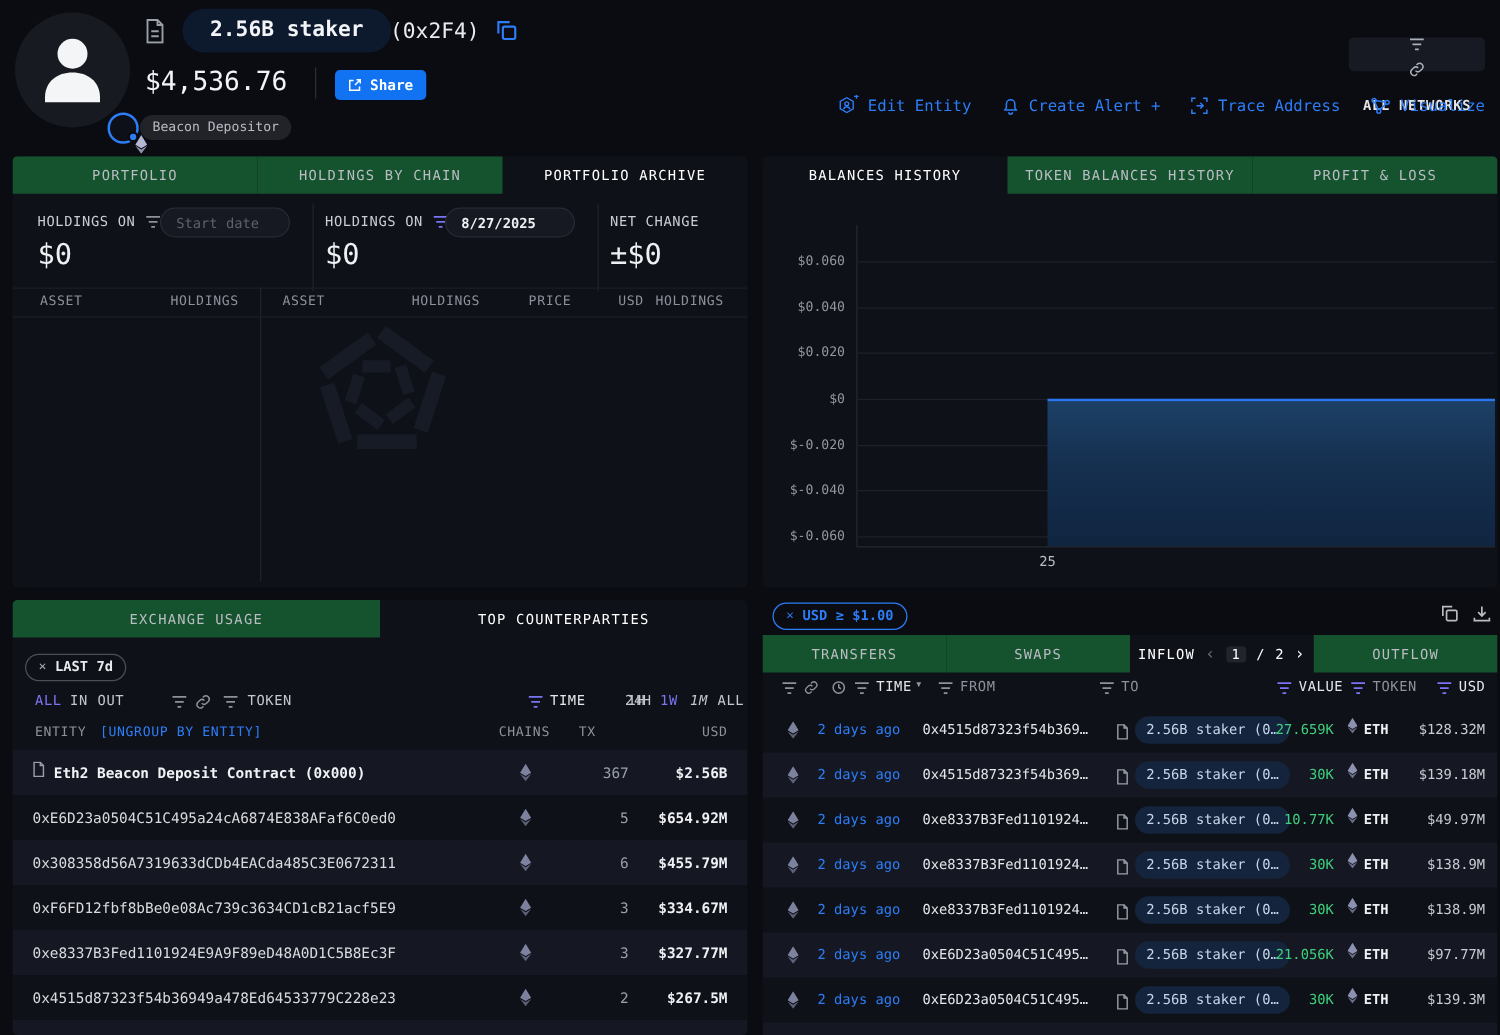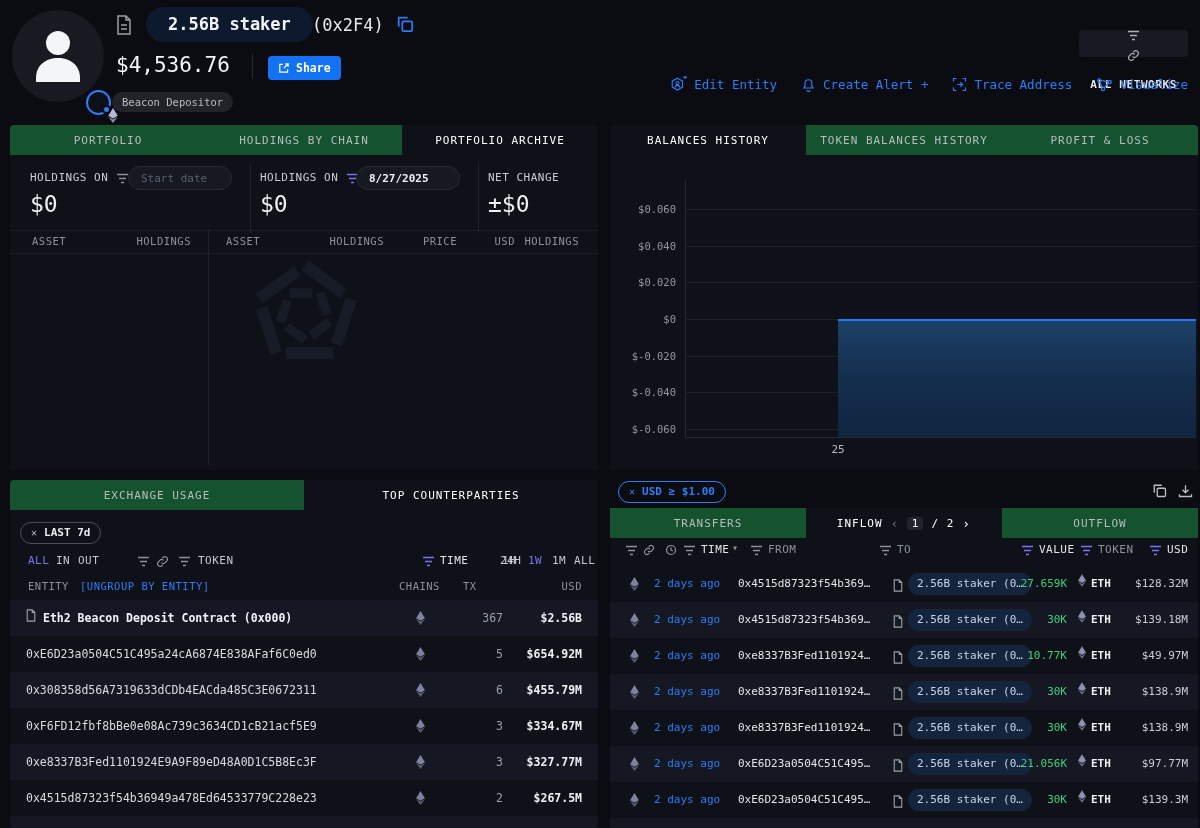--- a/index.html
+++ b/index.html
@@ -35,21 +35,21 @@
   .actions { position:absolute; right:12px; top:76px; display:flex; gap:24px; }
   .action { display:flex; align-items:center; gap:7px; color:#2d7df7; font-size:12.5px; cursor:pointer; }
 
   
   .tabs { position:absolute; left:0; top:0; right:0; height:30px; display:flex; }
   .tab { flex:1; display:flex; align-items:center; justify-content:center; gap:8px; background:#14532d;
          color:#b9bcc3; font-size:11px; letter-spacing:1px; cursor:pointer; white-space:nowrap; }
   .tab.active { background:transparent; color:#ffffff; }
 
   
-  .sum-label { position:absolute; display:flex; align-items:flex-end; gap:8px; color:#c9ccd2; font-size:11px; letter-spacing:.5px; }
+  .sum-label { position:absolute; display:flex; align-items:center; gap:8px; color:#c9ccd2; font-size:11px; letter-spacing:.5px; }
   .sum-value { position:absolute; color:#eef0f3; font-size:23px; }
   .date-input { position:absolute; height:24px; border-radius:12px; background:#161922; border:1px solid #262a33;
                 color:#eef0f3; font-size:11px; font-family:inherit; text-align:left; padding:0 12px; outline:none; width:104px; }
   .date-input::placeholder { color:#5c616b; }
   .vdiv { position:absolute; width:1px; background:#20232b; }
   .hline { position:absolute; left:0; right:0; height:1px; background:#1b1e25; }
   .col-h { position:absolute; color:#8d919a; font-size:10.5px; letter-spacing:.5px; }
   .watermark { position:absolute; left:237px; top:135px; opacity:1; }
 
   
@@ -325,21 +325,21 @@
 
     <span class="abs f-ic purple" style="left:412px; top:76px;">
       <svg width="13" height="11" viewBox="0 0 13 11" stroke="currentColor" stroke-width="1.5" fill="none">
           <path d="M1 1.5h11M3 5.5h7M5 9.5h3"></path>
         </svg>
     </span>
     <div class="abs flt" style="left:430px; top:74px; color:#e3e5e9;">TIME</div>
     <div class="abs flt" style="left:468px; top:74px;margin-left:24px;">1H</div>
     <div class="abs flt" style="left:490px; top:74px;">24H</div>
     <div class="abs flt sel" style="left:518px; top:74px;">1W</div>
-    <div class="abs flt" style="left:542px; top:74px;">1M</div>
+    <div class="abs flt" style="left:542px; top:74px;font-style:italic;">1M</div>
     <div class="abs flt" style="left:564px; top:74px;">ALL</div>
 
     <div class="col-h" style="left:18px; top:100px;">ENTITY</div>
     <div class="col-h" style="left:70px; top:100px; color:#2d7df7;">[UNGROUP BY ENTITY]</div>
     <div class="col-h" style="left:389px; top:100px;">CHAINS</div>
     <div class="col-h" style="right:95px; width:40px; top:100px;">TX</div>
     <div class="col-h" style="right:16px; width:40px; text-align:right; top:100px;">USD</div>
 
     <div class="cp-rows">
       <div class="cp-row alt">
@@ -423,20 +423,21 @@
       <svg width="15" height="15" viewBox="0 0 20 20" fill="none" stroke="currentColor" stroke-width="1.8">
           <path d="M10 3v9M6 9l4 4 4-4"></path>
           <path d="M2 15v3h16v-3"></path>
         </svg>
     </span>
 
     <div style="position:absolute; left:0; top:30px; right:0; bottom:0; background:#0f1118; border-radius:4px;"></div>
 
     <div class="tabs" style="top:30px;">
       <div class="tab">TRANSFERS</div>
+      <div class="tab">SWAPS</div>
       <div class="tab active">
         <span>INFLOW</span>
         <span class="chev dim">‹</span>
         <span class="pag-box">1</span>
         <span>/ 2</span>
         <span class="chev" style="color:#fff;">›</span>
       </div>
       <div class="tab">OUTFLOW</div>
     </div>
 

